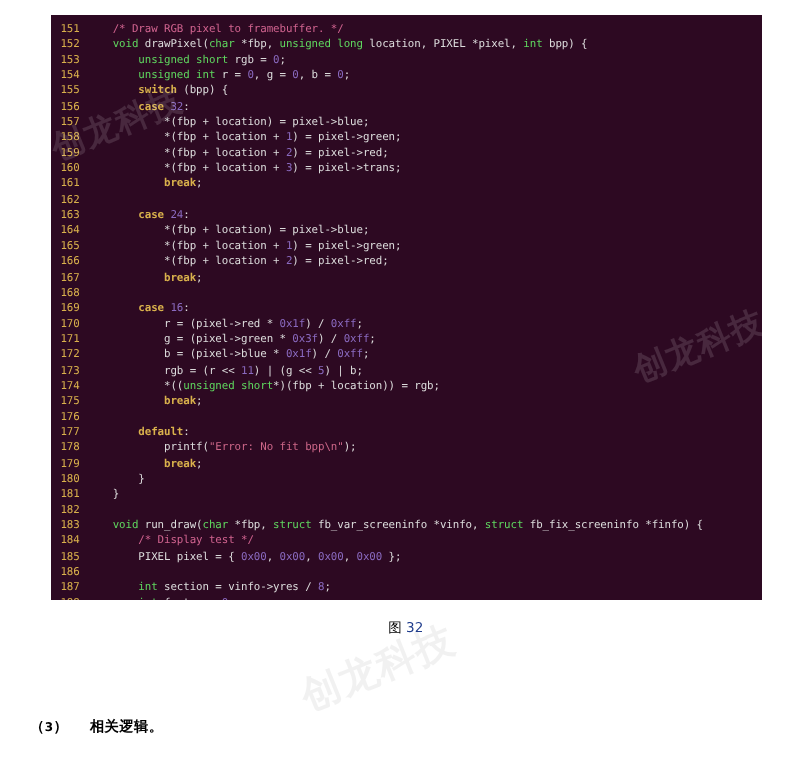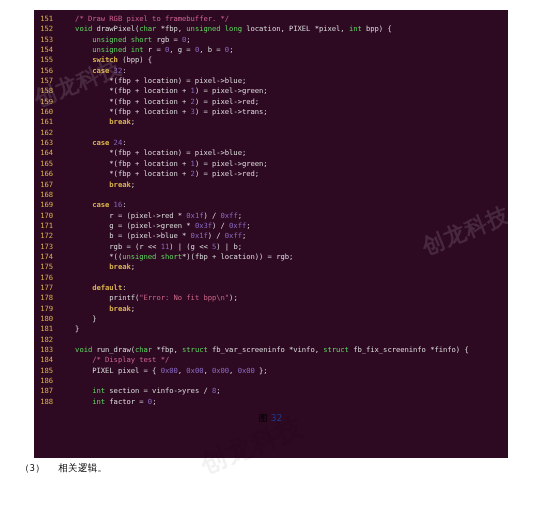--- a/index.html
+++ b/index.html
@@ -14,21 +14,21 @@
     font-family: "Liberation Sans", sans-serif;
     overflow: hidden;
   }
 
   
   #code-panel {
     position: absolute;
     left: 34px;
     top: 10px;
     width: 474px;
-    height: 448px;
+    height: 390px;
     background: #2d0922;
     overflow: hidden;
   }
   .code-lines {
     font-family: "DejaVu Sans Mono", "Liberation Mono", monospace;
     font-size: 7.2px;
     line-height: 10.35px;
     white-space: pre;
     padding-top: 4px;
   }
@@ -110,26 +110,27 @@
     color: #000000;
   }
   #figure-caption .num {
     color: #1f3c8c;
   }
 
   
   #body-paragraph {
     position: absolute;
     left: 20px;
-    top: 462px;
+    top: 478px;
     font-family: "DejaVu Sans", "Liberation Sans", sans-serif;
     font-size: 9.5px;
     color: #000000;
     white-space: pre;
     letter-spacing: 0.3px;
+    font-weight: bold;
   }
   #body-paragraph .idx-num { font-size: 8px; }
 </style>
 </head>
 <body>
 
 <div id="code-panel">
 
   <div class="code-lines"><div class="ln"><span class="lineno">151</span><span class="codetext"><span class="t-plain">    </span><span class="t-com">/* Draw RGB pixel to framebuffer. */</span></span></div><div class="ln"><span class="lineno">152</span><span class="codetext"><span class="t-plain">    </span><span class="t-kw">void</span><span class="t-plain"> drawPixel(</span><span class="t-kw">char</span><span class="t-plain"> *fbp, </span><span class="t-kw">unsigned long</span><span class="t-plain"> location, PIXEL *pixel, </span><span class="t-kw">int</span><span class="t-plain"> bpp) {</span></span></div><div class="ln"><span class="lineno">153</span><span class="codetext"><span class="t-plain">        </span><span class="t-kw">unsigned short</span><span class="t-plain"> rgb = </span><span class="t-num">0</span><span class="t-plain">;</span></span></div><div class="ln"><span class="lineno">154</span><span class="codetext"><span class="t-plain">        </span><span class="t-kw">unsigned int</span><span class="t-plain"> r = </span><span class="t-num">0</span><span class="t-plain">, g = </span><span class="t-num">0</span><span class="t-plain">, b = </span><span class="t-num">0</span><span class="t-plain">;</span></span></div><div class="ln"><span class="lineno">155</span><span class="codetext"><span class="t-plain">        </span><span class="t-stmt">switch</span><span class="t-plain"> (bpp) {</span></span></div><div class="ln"><span class="lineno">156</span><span class="codetext"><span class="t-plain">        </span><span class="t-stmt">case</span><span class="t-plain"> </span><span class="t-num">32</span><span class="t-plain">:</span></span></div><div class="ln"><span class="lineno">157</span><span class="codetext"><span class="t-plain">            *(fbp + location) = pixel-&gt;blue;</span></span></div><div class="ln"><span class="lineno">158</span><span class="codetext"><span class="t-plain">            *(fbp + location + </span><span class="t-num">1</span><span class="t-plain">) = pixel-&gt;green;</span></span></div><div class="ln"><span class="lineno">159</span><span class="codetext"><span class="t-plain">            *(fbp + location + </span><span class="t-num">2</span><span class="t-plain">) = pixel-&gt;red;</span></span></div><div class="ln"><span class="lineno">160</span><span class="codetext"><span class="t-plain">            *(fbp + location + </span><span class="t-num">3</span><span class="t-plain">) = pixel-&gt;trans;</span></span></div><div class="ln"><span class="lineno">161</span><span class="codetext"><span class="t-plain">            </span><span class="t-stmt">break</span><span class="t-plain">;</span></span></div><div class="ln"><span class="lineno">162</span><span class="codetext"><span class="t-plain"></span></span></div><div class="ln"><span class="lineno">163</span><span class="codetext"><span class="t-plain">        </span><span class="t-stmt">case</span><span class="t-plain"> </span><span class="t-num">24</span><span class="t-plain">:</span></span></div><div class="ln"><span class="lineno">164</span><span class="codetext"><span class="t-plain">            *(fbp + location) = pixel-&gt;blue;</span></span></div><div class="ln"><span class="lineno">165</span><span class="codetext"><span class="t-plain">            *(fbp + location + </span><span class="t-num">1</span><span class="t-plain">) = pixel-&gt;green;</span></span></div><div class="ln"><span class="lineno">166</span><span class="codetext"><span class="t-plain">            *(fbp + location + </span><span class="t-num">2</span><span class="t-plain">) = pixel-&gt;red;</span></span></div><div class="ln"><span class="lineno">167</span><span class="codetext"><span class="t-plain">            </span><span class="t-stmt">break</span><span class="t-plain">;</span></span></div><div class="ln"><span class="lineno">168</span><span class="codetext"><span class="t-plain"></span></span></div><div class="ln"><span class="lineno">169</span><span class="codetext"><span class="t-plain">        </span><span class="t-stmt">case</span><span class="t-plain"> </span><span class="t-num">16</span><span class="t-plain">:</span></span></div><div class="ln"><span class="lineno">170</span><span class="codetext"><span class="t-plain">            r = (pixel-&gt;red * </span><span class="t-num">0x1f</span><span class="t-plain">) / </span><span class="t-num">0xff</span><span class="t-plain">;</span></span></div><div class="ln"><span class="lineno">171</span><span class="codetext"><span class="t-plain">            g = (pixel-&gt;green * </span><span class="t-num">0x3f</span><span class="t-plain">) / </span><span class="t-num">0xff</span><span class="t-plain">;</span></span></div><div class="ln"><span class="lineno">172</span><span class="codetext"><span class="t-plain">            b = (pixel-&gt;blue * </span><span class="t-num">0x1f</span><span class="t-plain">) / </span><span class="t-num">0xff</span><span class="t-plain">;</span></span></div><div class="ln"><span class="lineno">173</span><span class="codetext"><span class="t-plain">            rgb = (r &lt;&lt; </span><span class="t-num">11</span><span class="t-plain">) | (g &lt;&lt; </span><span class="t-num">5</span><span class="t-plain">) | b;</span></span></div><div class="ln"><span class="lineno">174</span><span class="codetext"><span class="t-plain">            *((</span><span class="t-kw">unsigned short</span><span class="t-plain">*)(fbp + location)) = rgb;</span></span></div><div class="ln"><span class="lineno">175</span><span class="codetext"><span class="t-plain">            </span><span class="t-stmt">break</span><span class="t-plain">;</span></span></div><div class="ln"><span class="lineno">176</span><span class="codetext"><span class="t-plain"></span></span></div><div class="ln"><span class="lineno">177</span><span class="codetext"><span class="t-plain">        </span><span class="t-stmt">default</span><span class="t-plain">:</span></span></div><div class="ln"><span class="lineno">178</span><span class="codetext"><span class="t-plain">            printf(</span><span class="t-str">"Error: No fit bpp\n"</span><span class="t-plain">);</span></span></div><div class="ln"><span class="lineno">179</span><span class="codetext"><span class="t-plain">            </span><span class="t-stmt">break</span><span class="t-plain">;</span></span></div><div class="ln"><span class="lineno">180</span><span class="codetext"><span class="t-plain">        }</span></span></div><div class="ln"><span class="lineno">181</span><span class="codetext"><span class="t-plain">    }</span></span></div><div class="ln"><span class="lineno">182</span><span class="codetext"><span class="t-plain"></span></span></div><div class="ln"><span class="lineno">183</span><span class="codetext"><span class="t-plain">    </span><span class="t-kw">void</span><span class="t-plain"> run_draw(</span><span class="t-kw">char</span><span class="t-plain"> *fbp, </span><span class="t-kw">struct</span><span class="t-plain"> fb_var_screeninfo *vinfo, </span><span class="t-kw">struct</span><span class="t-plain"> fb_fix_screeninfo *finfo) {</span></span></div><div class="ln"><span class="lineno">184</span><span class="codetext"><span class="t-plain">        </span><span class="t-com">/* Display test */</span></span></div><div class="ln"><span class="lineno">185</span><span class="codetext"><span class="t-plain">        PIXEL pixel = { </span><span class="t-num">0x00</span><span class="t-plain">, </span><span class="t-num">0x00</span><span class="t-plain">, </span><span class="t-num">0x00</span><span class="t-plain">, </span><span class="t-num">0x00</span><span class="t-plain"> };</span></span></div><div class="ln"><span class="lineno">186</span><span class="codetext"><span class="t-plain"></span></span></div><div class="ln"><span class="lineno">187</span><span class="codetext"><span class="t-plain">        </span><span class="t-kw">int</span><span class="t-plain"> section = vinfo-&gt;yres / </span><span class="t-num">8</span><span class="t-plain">;</span></span></div><div class="ln"><span class="lineno">188</span><span class="codetext"><span class="t-plain">        </span><span class="t-kw">int</span><span class="t-plain"> factor = </span><span class="t-num">0</span><span class="t-plain">;</span></span></div></div>
 

